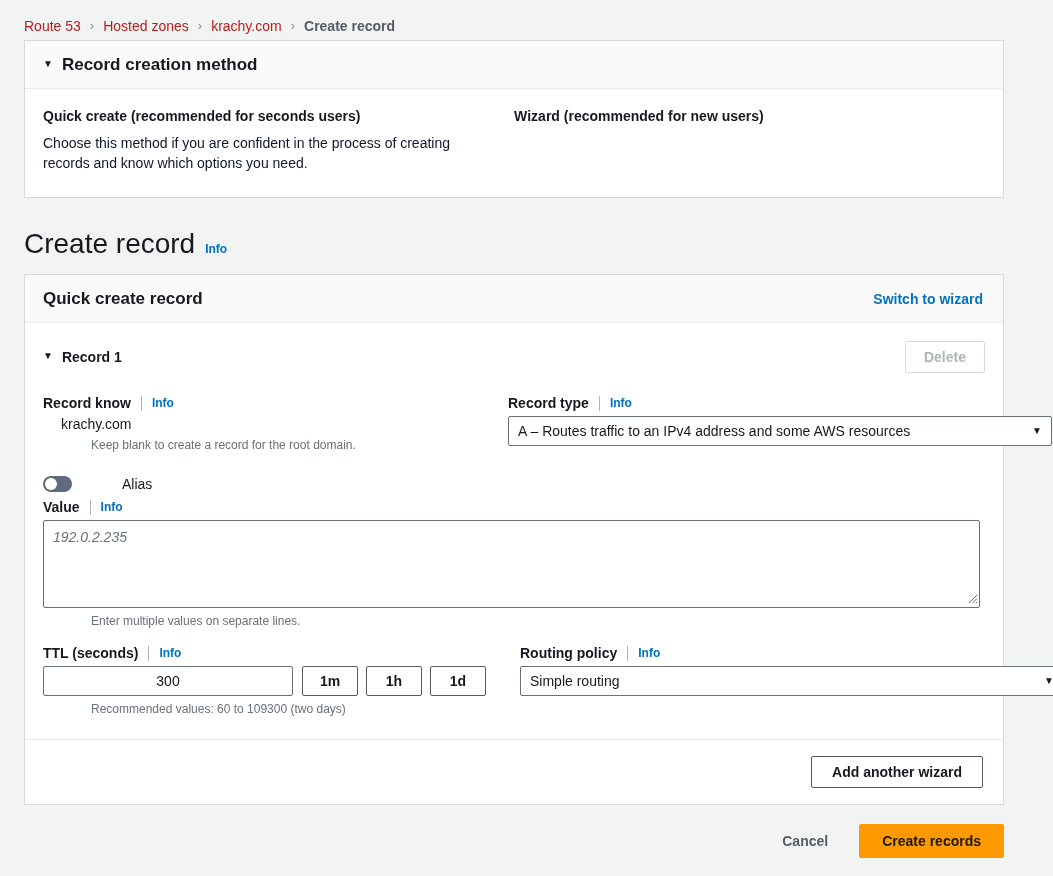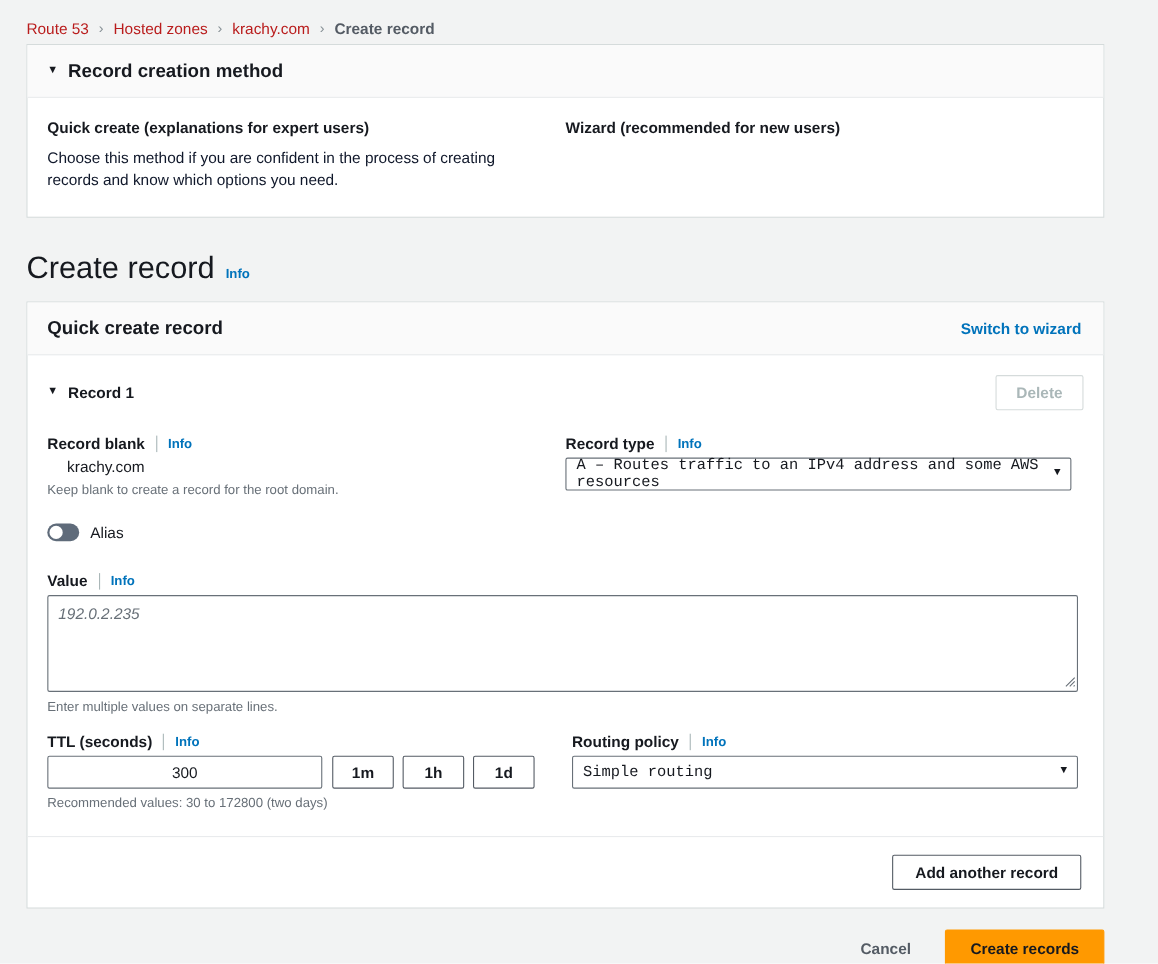--- a/index.html
+++ b/index.html
@@ -180,20 +180,21 @@
     height: 15px;
     background: #aab7b8;
     margin: 0 10px;
     display: inline-block;
   }
   .helper-text {
     font-size: 12px;
     color: #687078;
     margin-top: 5px;
     line-height: 16px;
+    margin-left: 48px;
   }
 
   input[type="text"], textarea, .select-box {
     font-family: "Liberation Sans", sans-serif;
     font-size: 14px;
     color: #16191f;
     background: #ffffff;
     border: 1px solid #687078;
     border-radius: 2px;
     padding: 5px 9px;
@@ -207,43 +208,43 @@
   .name-input-row { display: flex; align-items: center; }
   .record-name-input { width: 220px; height: 30px; }
   .domain-suffix {
     font-size: 14px;
     color: #16191f;
     margin-left: 18px;
     white-space: nowrap;
   }
 
   .select-box {
-    width: 460px;
+    width: 544px;
     height: 30px;
     display: flex;
     align-items: center;
     justify-content: space-between;
     padding: 0 9px 0 9px;
     cursor: pointer;
     user-select: none;
-    font-family: Liberation Mono, monospace;
   }
   .select-caret {
     font-size: 10px;
     color: #16191f;
     margin-left: 8px;
     line-height: 1;
   }
 
   
   .toggle-row {
     display: flex;
     align-items: center;
     margin-top: 23px;
-    margin-bottom: 28px;
+    margin-bottom: 7px;
+    gap: 40px;
   }
   .toggle {
     width: 29px;
     height: 16px;
     border-radius: 8px;
     background: #5f6b7a;
     position: relative;
     cursor: pointer;
     flex: none;
   }
@@ -350,21 +351,21 @@
 
 <section class="card">
   <div class="card-header">
     <div class="header-title">
       <span class="twisty">▼</span>
       <span>Record creation method</span>
     </div>
   </div>
   <div class="method-body">
     <div class="method-col">
-      <div class="method-title">Quick create (explanations for expert users)</div>
+      <div class="method-title">Quick create (recommended for seconds users)</div>
       <div class="method-desc">Choose this method if you are confident in the process of creating records and know which options you need.</div>
     </div>
     <div class="method-col">
       <div class="method-title">Wizard (recommended for new users)</div>
     </div>
   </div>
 </section>
 
 <div class="page-title-row">
   <h1 class="page-title">Create record</h1>
@@ -384,21 +385,21 @@
       <span class="record-label">
         <span class="twisty">▼</span>
         <span>Record 1</span>
       </span>
       <button class="btn btn-disabled" disabled="">Delete</button>
     </div>
 
     <div class="form-row">
       <div class="col-left">
         <div class="field-label-row">
-          <span class="field-label">Record blank</span>
+          <span class="field-label">Record know</span>
           <span class="label-divider"></span>
           <a class="info-link" style="margin-left:0">Info</a>
         </div>
         <div class="name-input-row">
           <span class="domain-suffix">krachy.com</span>
         </div>
         <div class="helper-text">Keep blank to create a record for the root domain.</div>
       </div>
 
       <div class="col-right">
@@ -444,39 +445,39 @@
           <a class="info-link" style="margin-left:0">Info</a>
         </div>
         <div class="ttl-row">
           <input type="text" class="ttl-input" value="300" style="">
           <div class="ttl-presets">
             <button class="btn ttl-btn">1m</button>
             <button class="btn ttl-btn">1h</button>
             <button class="btn ttl-btn">1d</button>
           </div>
         </div>
-        <div class="helper-text">Recommended values: 30 to 172800 (two days)</div>
+        <div class="helper-text">Recommended values: 60 to 109300 (two days)</div>
       </div>
 
       <div class="col-right">
         <div class="field-label-row">
           <span class="field-label">Routing policy</span>
           <span class="label-divider"></span>
           <a class="info-link" style="margin-left:0">Info</a>
         </div>
         <div class="select-box">
           <span>Simple routing</span>
           <span class="select-caret">▼</span>
         </div>
       </div>
     </div>
 
   </div>
 
   <div class="card-footer">
-    <button class="btn add-record-btn">Add another record</button>
+    <button class="btn add-record-btn">Add another wizard</button>
   </div>
 </section>
 
 <div class="page-actions">
   <button class="btn-cancel">Cancel</button>
   <button class="btn-primary">Create records</button>
 </div>
 
 </body></html>

